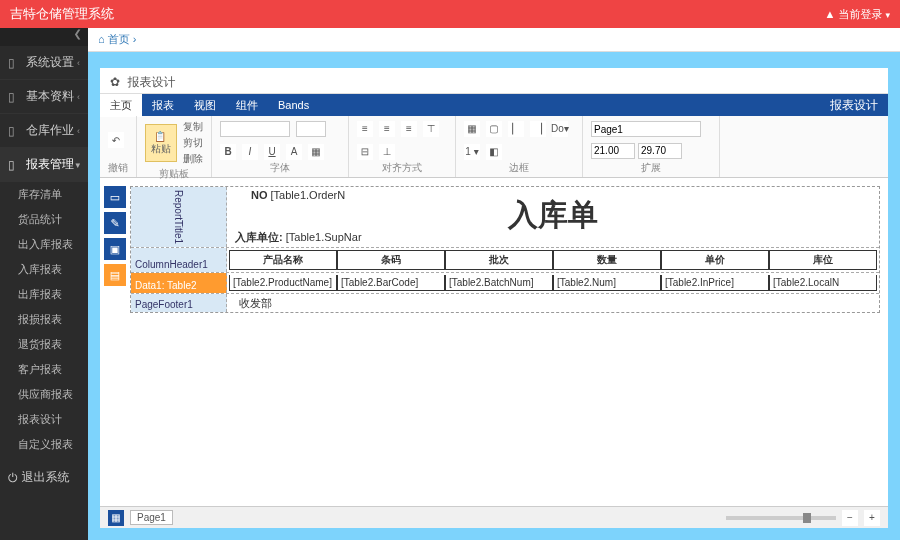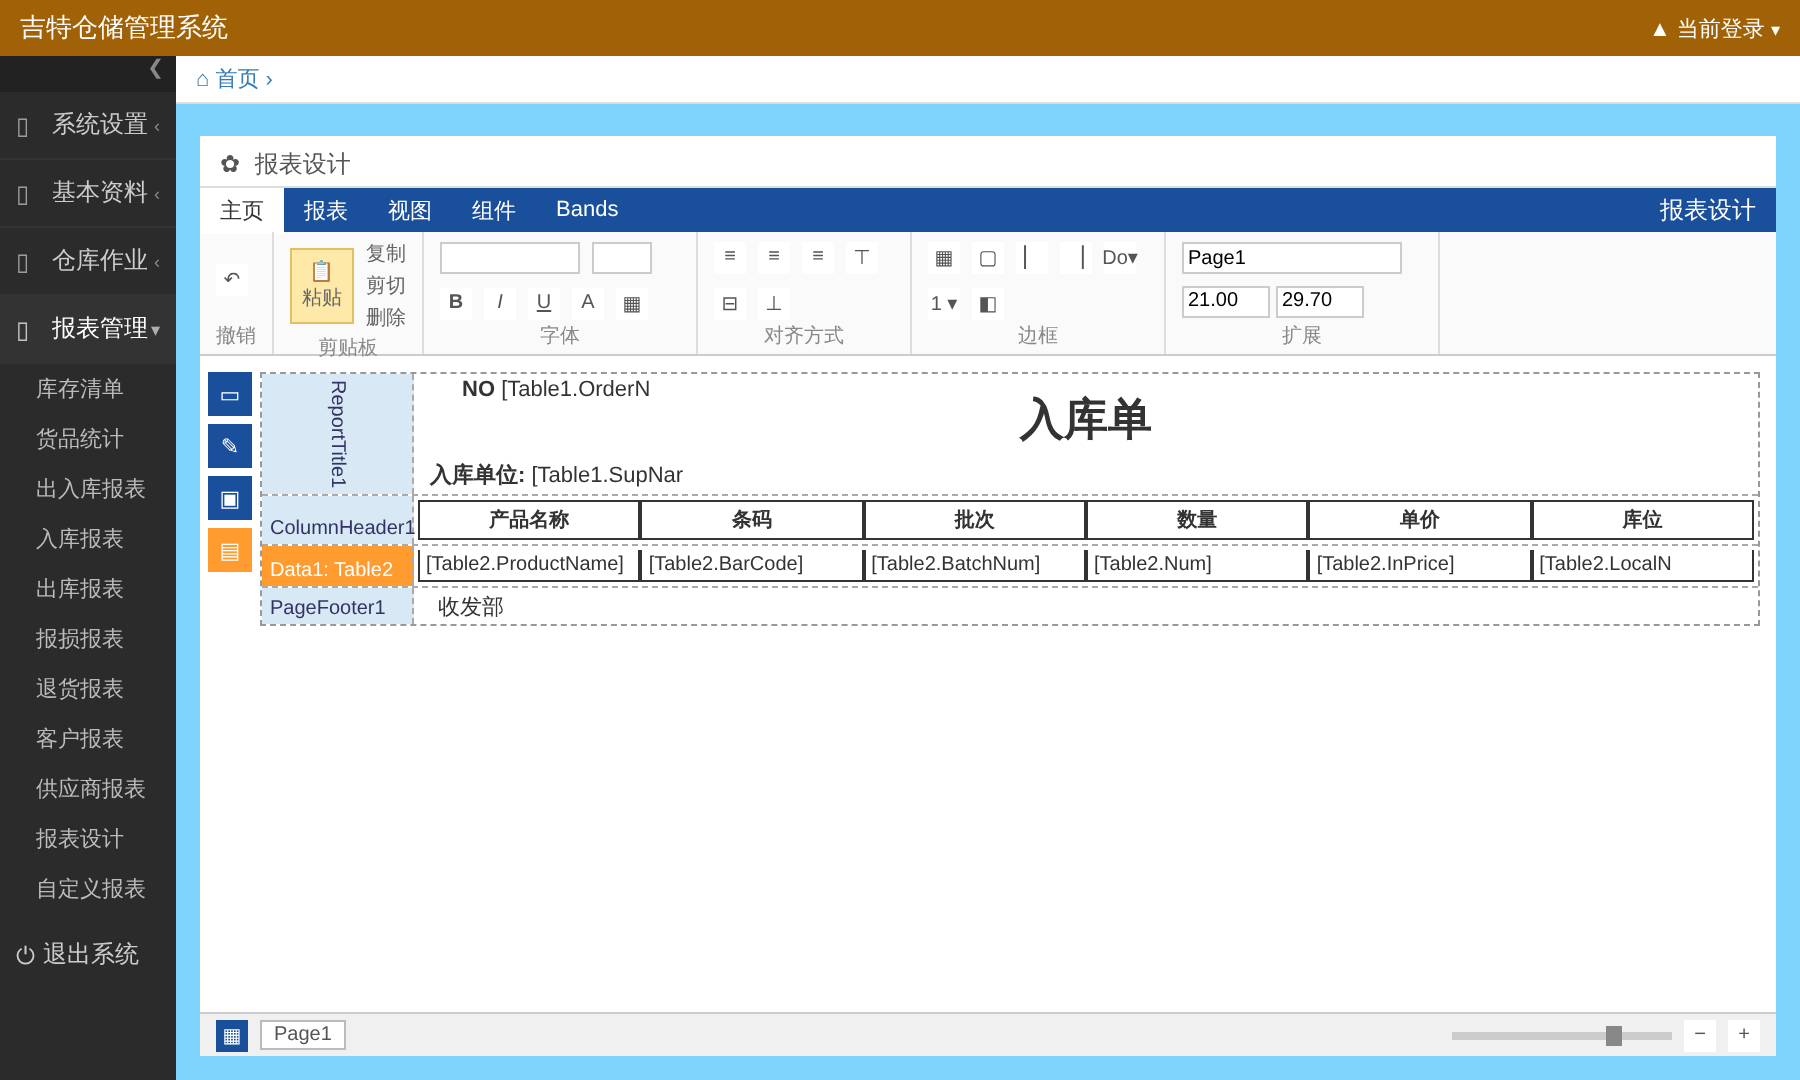--- a/index.html
+++ b/index.html
@@ -1,19 +1,19 @@
 <!DOCTYPE html>
 <html><head>
 <meta charset="utf-8">
 <style>
 * { box-sizing: border-box; margin: 0; padding: 0; }
 body { font-family: "Microsoft YaHei", Arial, sans-serif; font-size: 12px; background: #f5f5f5; width: 900px; height: 540px; overflow: hidden; }
 
 
-.topbar { height: 28px; background: #a16207; color: #fff; display: flex; align-items: center; padding: 0 10px; justify-content: space-between; }
+.topbar { height: 28px; background: #ef4444; color: #fff; display: flex; align-items: center; padding: 0 10px; justify-content: space-between; }
 .topbar .brand { font-size: 13px; }
 .topbar .user { font-size: 11px; cursor: pointer; }
 .topbar .user .caret::after { content: " ▾"; font-size: 9px; }
 
 
 .sidebar { position: absolute; left: 0; top: 28px; bottom: 0; width: 88px; background: #2b2b2b; color: #ccc; }
 .sidebar-collapse { height: 18px; background: #222; text-align: right; padding-right: 6px; color: #888; font-size: 10px; cursor: pointer; }
 .nav-item { display: flex; align-items: center; padding: 8px 8px; border-bottom: 1px solid #333; cursor: pointer; font-size: 12px; }
 .nav-item .icon { width: 14px; margin-right: 4px; opacity: .7; }
 .nav-item .chev { margin-left: auto; font-size: 9px; opacity: .6; }
@@ -50,28 +50,28 @@
 
 
 .design-wrap { position: absolute; top: 112px; left: 0; right: 0; bottom: 22px; overflow: auto; background: #fff; }
 .leftrail { position: absolute; left: 4px; top: 6px; width: 22px; }
 .leftrail .rbtn2 { width: 22px; height: 22px; background: #1a4f9c; color: #fff; margin-bottom: 4px; display: flex; align-items: center; justify-content: center; font-size: 11px; cursor: pointer; }
 .leftrail .rbtn2.active { background: #ff9b2f; }
 
 .bands { position: absolute; left: 30px; top: 6px; right: 8px; border: 1px dashed #999; }
 .band { display: flex; border-bottom: 1px dashed #aaa; }
 .band:last-child { border-bottom: none; }
-.band-label { width: 76px; background: #d8e8f5; font-size: 10px; color: #336; border-right: 1px dashed #aaa; display: flex; align-items: flex-end; padding: 2px 4px; writing-mode: horizontal-tb; }
+.band-label { width: 96px; background: #d8e8f5; font-size: 10px; color: #336; border-right: 1px dashed #aaa; display: flex; align-items: flex-end; padding: 2px 4px; writing-mode: horizontal-tb; }
 .band-label.title { writing-mode: vertical-rl; text-orientation: mixed; align-items: center; justify-content: center; }
 .band.data .band-label { background: #ff9b2f; color: #fff; }
 .band-body { flex: 1; position: relative; padding: 2px; font-size: 11px; color: #333; }
 
 .band.title .band-body { height: 60px; }
 .no-field { position: absolute; left: 24px; top: 2px; font-size: 11px; }
-.doc-title { position: absolute; left: 0; right: 0; top: 8px; text-align: center; font-size: 22px; font-weight: bold; }
+.doc-title { position: absolute; left: 0; right: 0; top: 8px; text-align: center; font-size: 30px; font-weight: bold; }
 .sup-row { position: absolute; left: 8px; bottom: 2px; right: 8px; display: flex; justify-content: space-between; font-size: 11px; }
 
 .th-row, .td-row { display: flex; }
 .th-cell, .td-cell { flex: 1; border: 1px solid #333; padding: 2px 3px; font-size: 10px; text-align: center; overflow: hidden; white-space: nowrap; }
 .th-cell { font-weight: bold; }
 .td-row .td-cell { border-top: none; text-align: left; }
 
 .band.footer .band-body { height: 18px; display: flex; }
 .foot-field { flex: 1; font-size: 11px; padding-left: 10px; }
 

